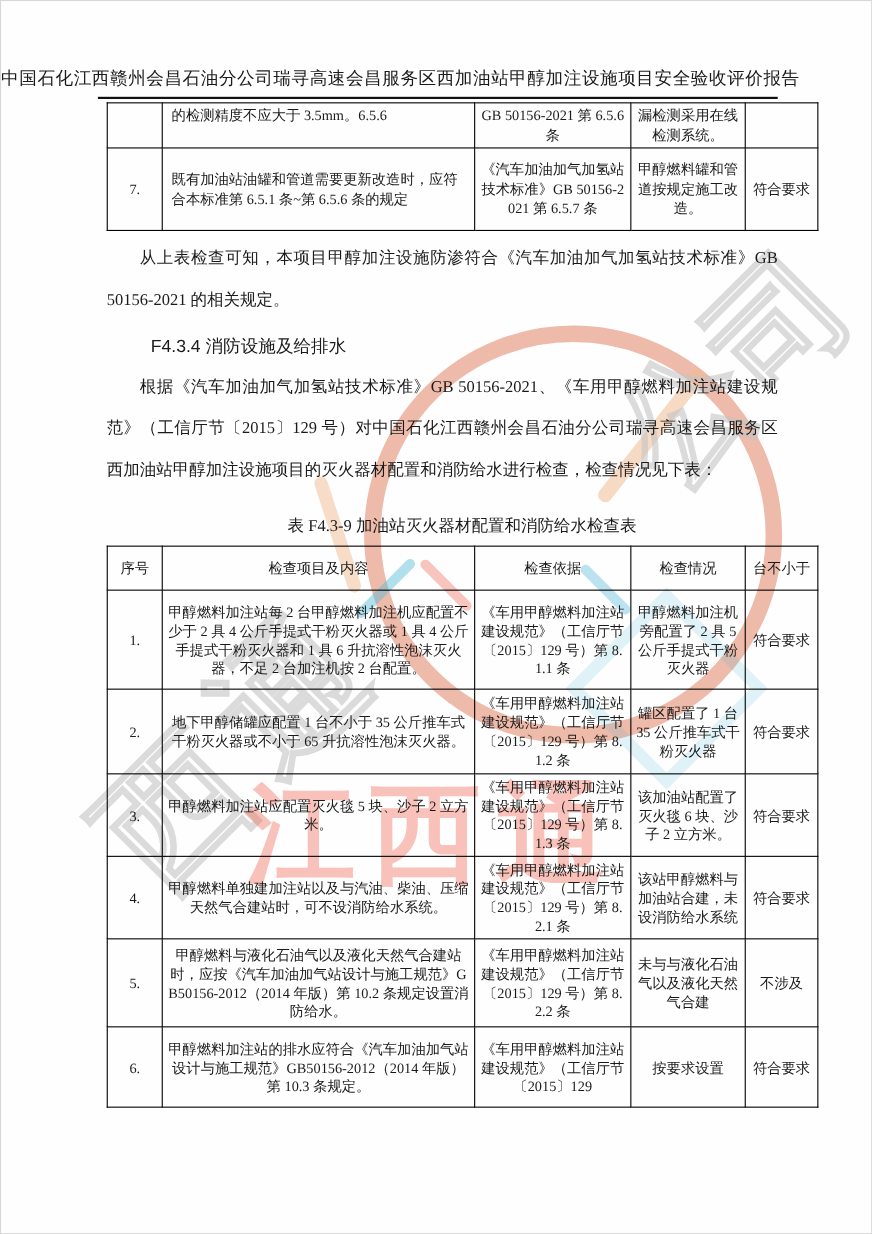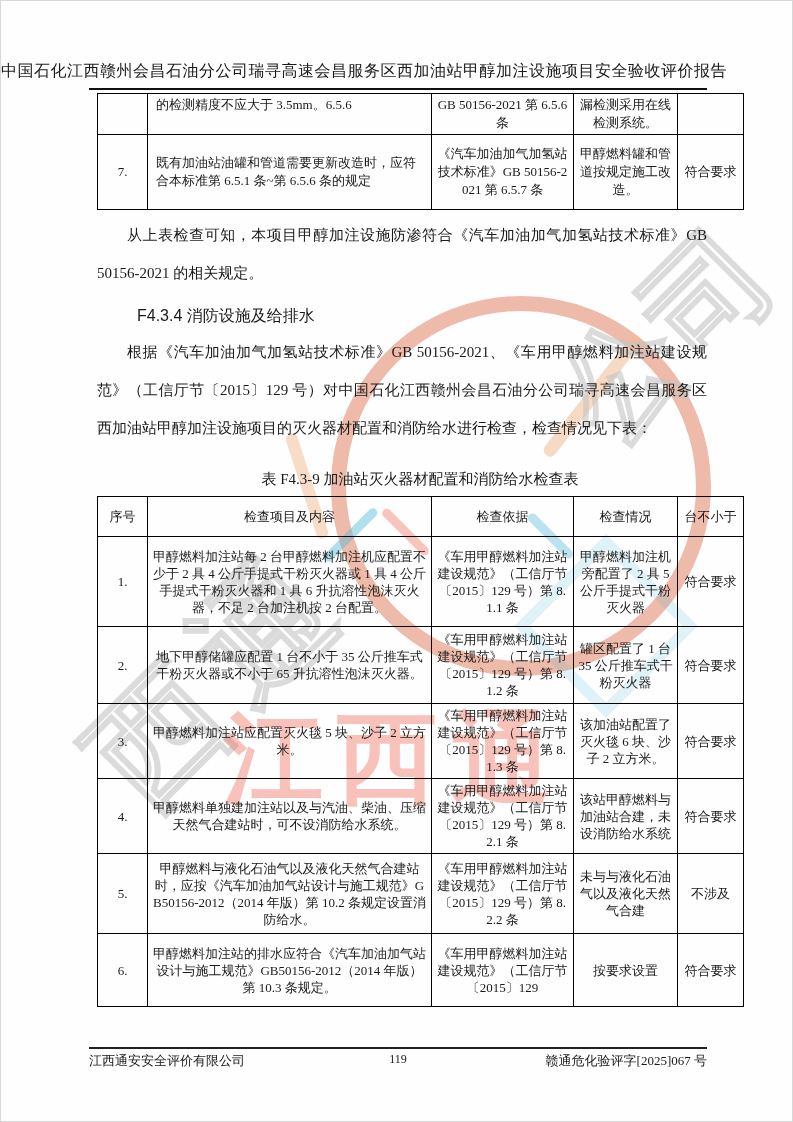--- a/index.html
+++ b/index.html
@@ -187,20 +187,15 @@
             <td>甲醇燃料加注站的排水应符合《汽车加油加气站设计与施工规范》GB50156-2012（2014 年版）第 10.3 条规定。</td>
             <td>《车用甲醇燃料加注站建设规范》（工信厅节〔2015〕129</td>
             <td>按要求设置</td>
             <td>符合要求</td>
           </tr>
         </tbody>
       </table>
 
     </div>
 
-    <div class="page-footer">
-      <span class="footer-company">江西通安安全评价有限公司</span>
-      <span class="footer-page">119</span>
-      <span class="footer-doc">赣通危化验评字[2025]067 号</span>
-    </div>
 
   </div>
 </div>
 
 </body></html>

